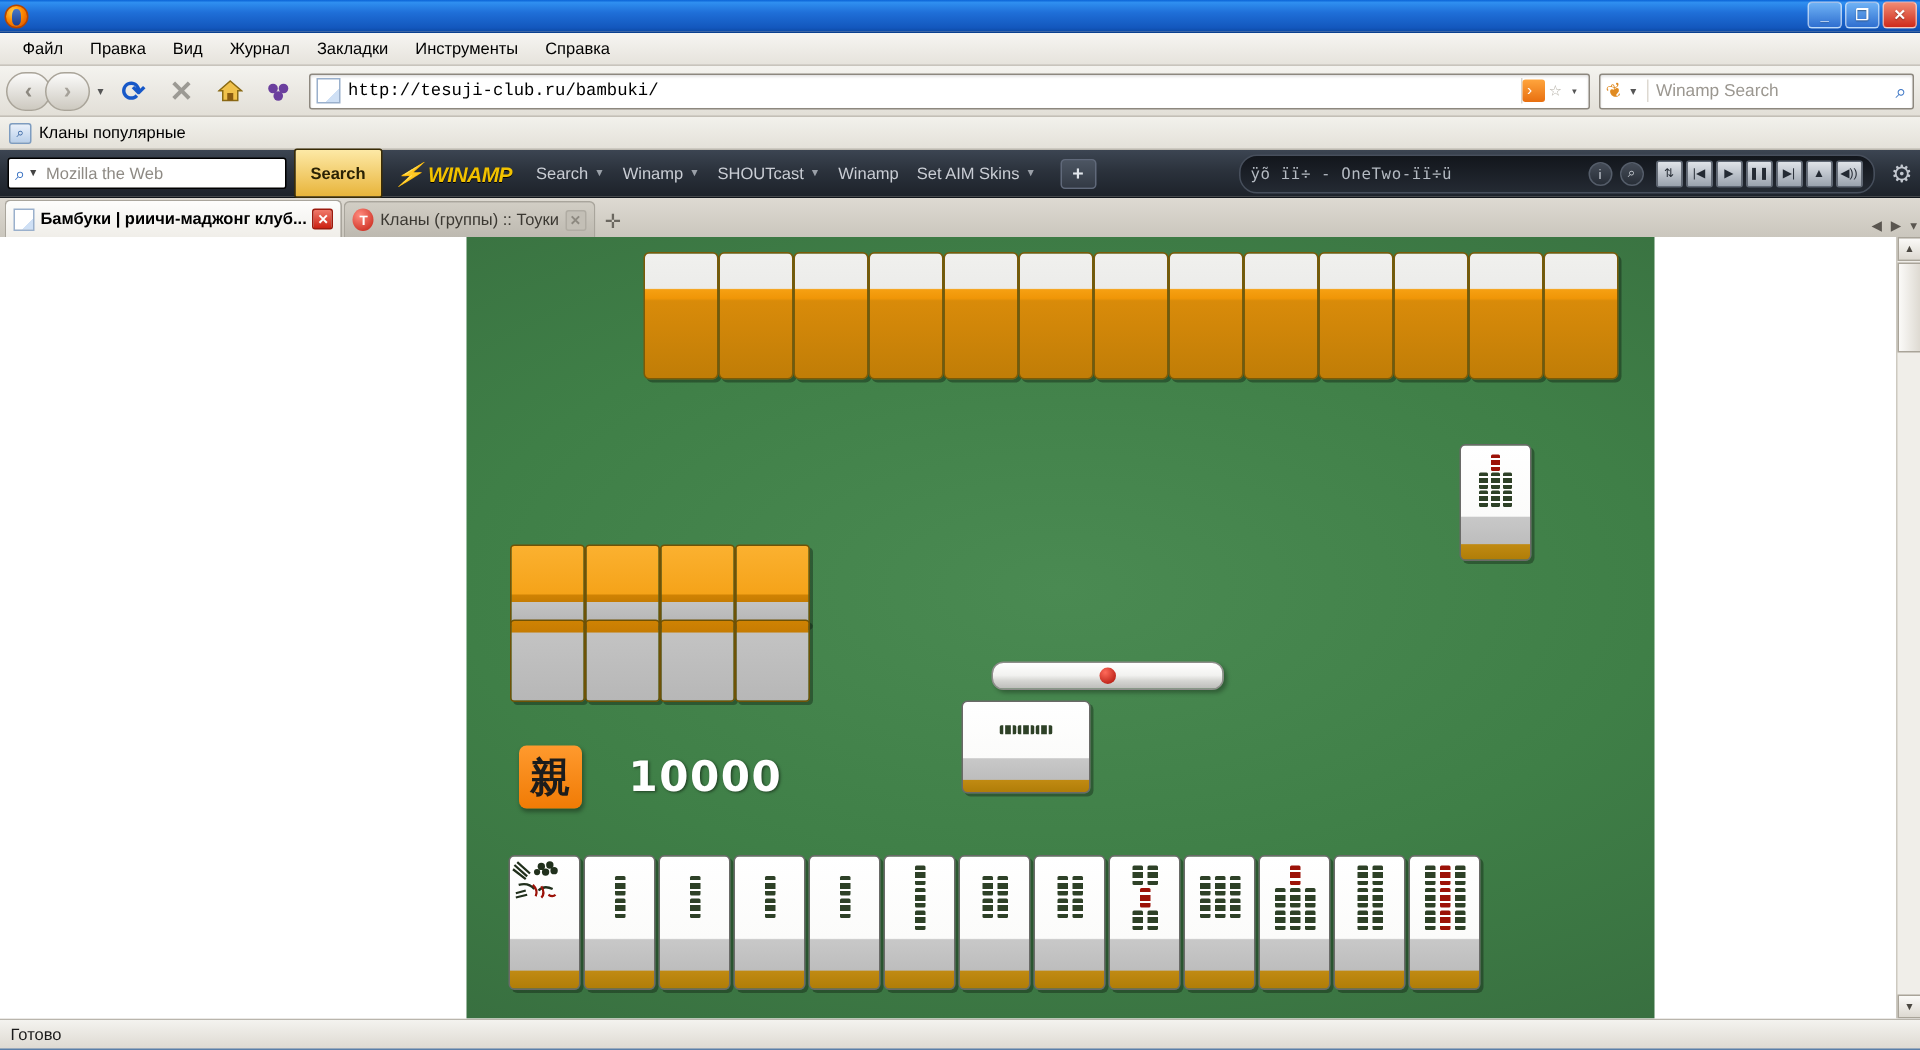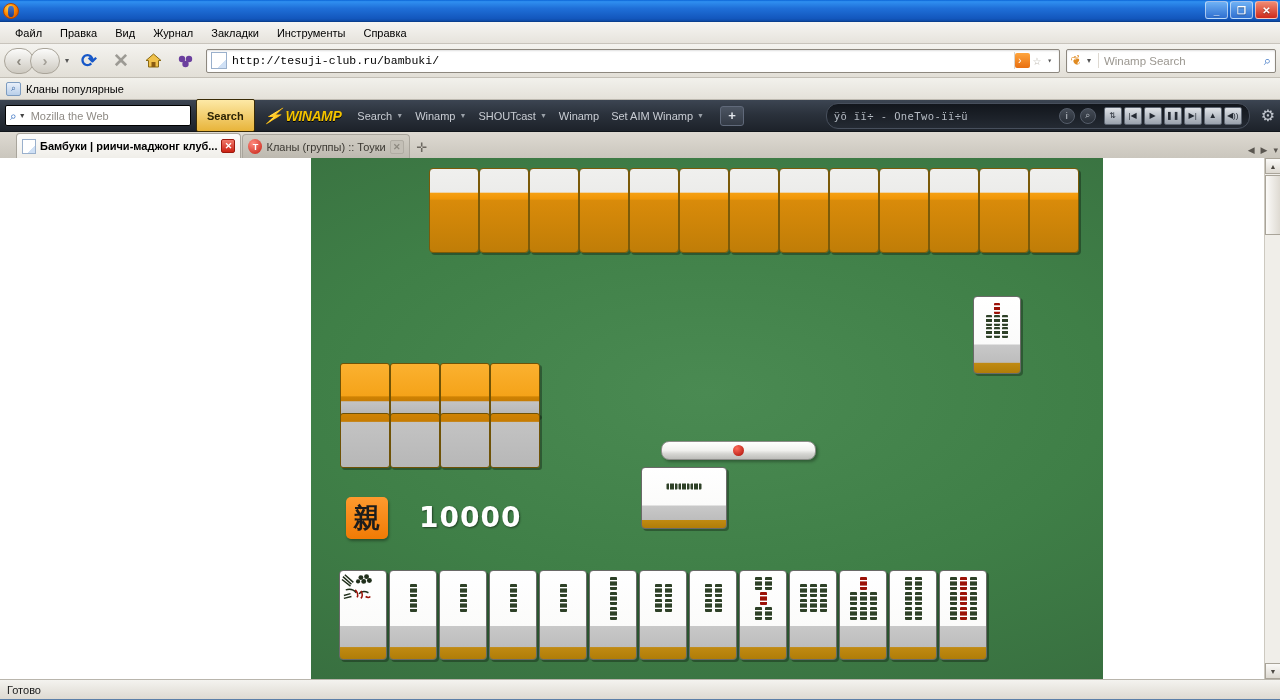--- a/index.html
+++ b/index.html
@@ -218,21 +218,21 @@
     display: flex; align-items: center; justify-content: center;
     flex: none;
   }
   .wa-gear { color: #c2c7cf; font-size: 16px; margin-left: 6px; }
 
   
   .tabbar {
     height: 26px;
     background: linear-gradient(to bottom, #dedad2, #cac6bd);
     display: flex; align-items: flex-end;
-    padding-left: 16px;
+    padding-left: 3px;
     position: relative;
     text-align: center;
   }
   .tab {
     height: 24px; min-width: 150px; max-width: 240px;
     display: flex; align-items: center; gap: 4px;
     padding: 0 5px;
     border: 1px solid #a9a59c;
     border-bottom: none;
     border-radius: 4px 4px 0 0;
@@ -515,21 +515,21 @@
       <span class="cv">▼</span>
     </div>
     <div class="wa-mi">
       <span>SHOUTcast</span>
       <span class="cv">▼</span>
     </div>
     <div class="wa-mi">
       <span>Winamp</span>
     </div>
     <div class="wa-mi">
-      <span>Set AIM Winamp</span>
+      <span>Set AIM Skins</span>
       <span class="cv">▼</span>
     </div>
   </div>
   <div class="wa-plus">+</div>
 
   <div class="wa-player">
     <div class="wa-track">ÿõ ïï÷ - OneTwo-ïï÷ü</div>
     <div class="wa-rbtn">i</div>
     <div class="wa-rbtn">⌕</div>
     <div class="wa-ctrl">

